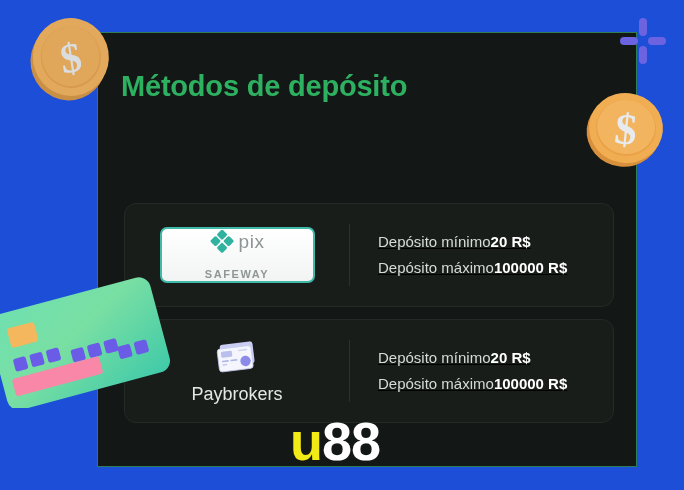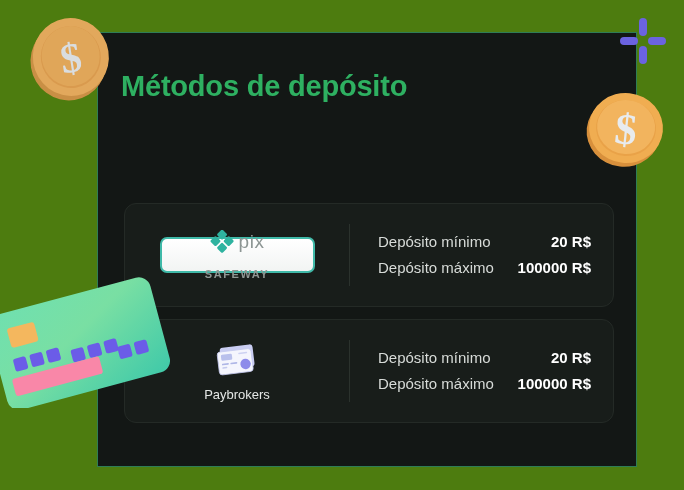--- a/index.html
+++ b/index.html
@@ -13,21 +13,21 @@
     overflow: hidden;
     position: relative;
     font-family: "Liberation Sans", sans-serif;
   }
 
   #stage {
     position: absolute;
     inset: 0;
     width: 684px;
     height: 490px;
-    background: #4d7c0f;
+    background: #1d4ed8;
     overflow: hidden;
   }
 
   
   .panel {
     position: absolute;
     left: 97px;
     top: 32px;
     width: 540px;
     height: 435px;
@@ -93,32 +93,33 @@
     flex: none;
   }
 
   .method-limits {
     flex: 1;
     padding: 0 22px 0 28px;
   }
 
   .limit-line {
     display: flex;
-    justify-content: space-between;
+    justify-content: flex-start;
     align-items: baseline;
     font-size: 15px;
     line-height: 26px;
+    text-decoration: underline;
   }
   .limit-label { color: #d7dbd8; }
   .limit-value { color: #ffffff; font-weight: bold; }
 
   
   .pix-plate {
     width: 155px;
-    height: 36px;
+    height: 56px;
     background: linear-gradient(180deg,#ffffff 0%, #f2f4f3 100%);
     border: 2px solid #3fb9a8;
     border-radius: 7px;
     display: flex;
     flex-direction: column;
     align-items: center;
     justify-content: center;
     box-sizing: border-box;
   }
   .pix-top {
@@ -143,21 +144,21 @@
   }
 
   
   .pb-wrap {
     display: flex;
     flex-direction: column;
     align-items: center;
   }
   .pb-label {
     margin-top: 8px;
-    font-size: 13px;
+    font-size: 18px;
     color: #e4e7e5;
   }
 
   
   .deco { position: absolute; pointer-events: none; }
 
   .coin-left  { left: 28px; top: 14px;  width: 86px; height: 88px; transform: rotate(-9deg); }
   .coin-right { left: 584px; top: 88px; width: 84px; height: 80px; transform: rotate(6deg); }
   .card-deco  { left: -12px; top: 272px; width: 186px; height: 136px; }
   .sparkle    { left: 618px; top: 16px;  width: 50px; height: 50px; }
@@ -303,14 +304,17 @@
 
   <div class="deco sparkle">
     <svg width="50" height="50" viewBox="0 0 50 50">
       <rect x="21" y="2" width="8" height="18" rx="4" fill="#6b63e0"></rect>
       <rect x="21" y="30" width="8" height="18" rx="4" fill="#6b63e0"></rect>
       <rect x="2" y="21" width="18" height="8" rx="4" fill="#6b63e0"></rect>
       <rect x="30" y="21" width="18" height="8" rx="4" fill="#6b63e0"></rect>
     </svg>
   </div>
 
+  <div class="watermark">
+    <span class="wm-u">u</span><span class="wm-88">88</span>
+  </div>
 
 </div>
 
 </body></html>

